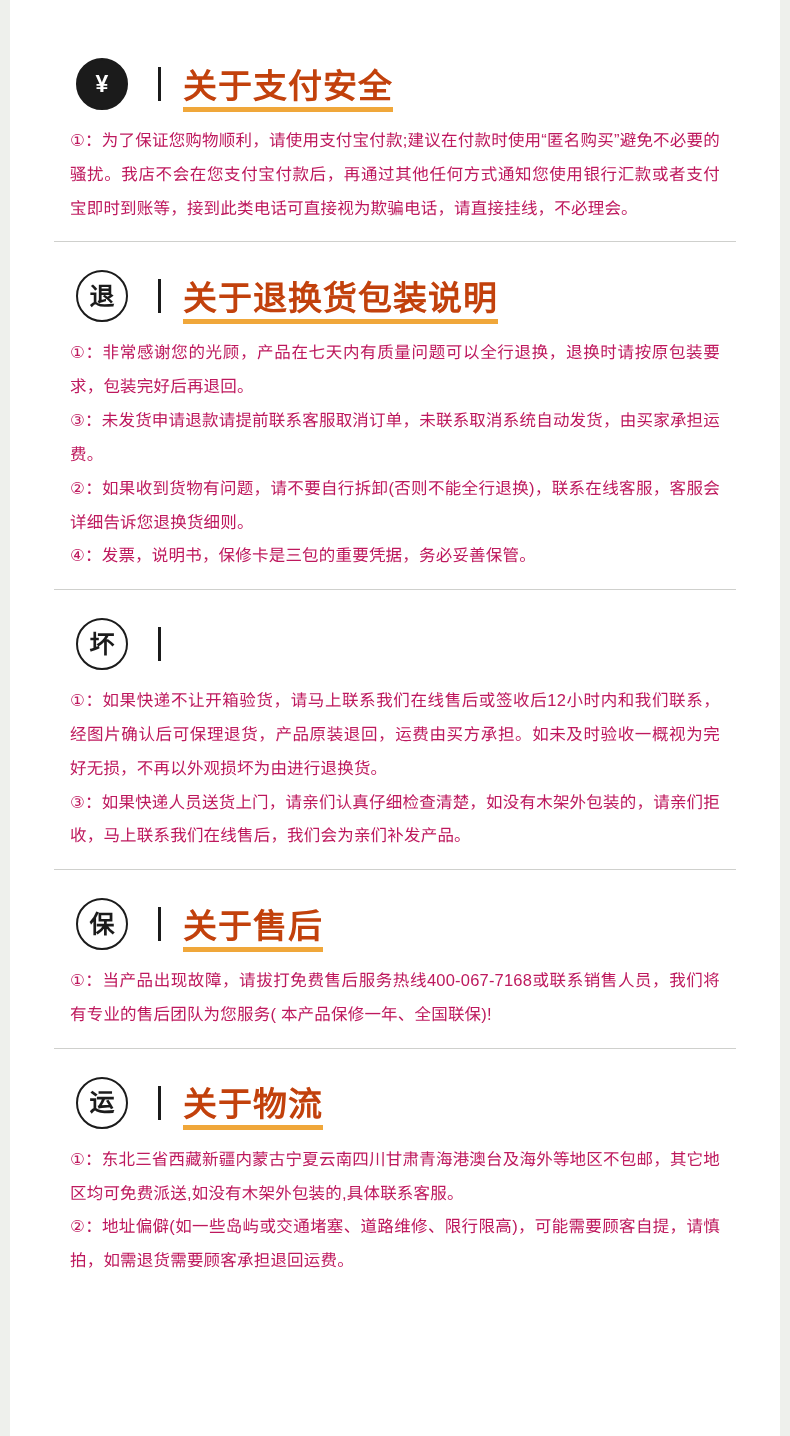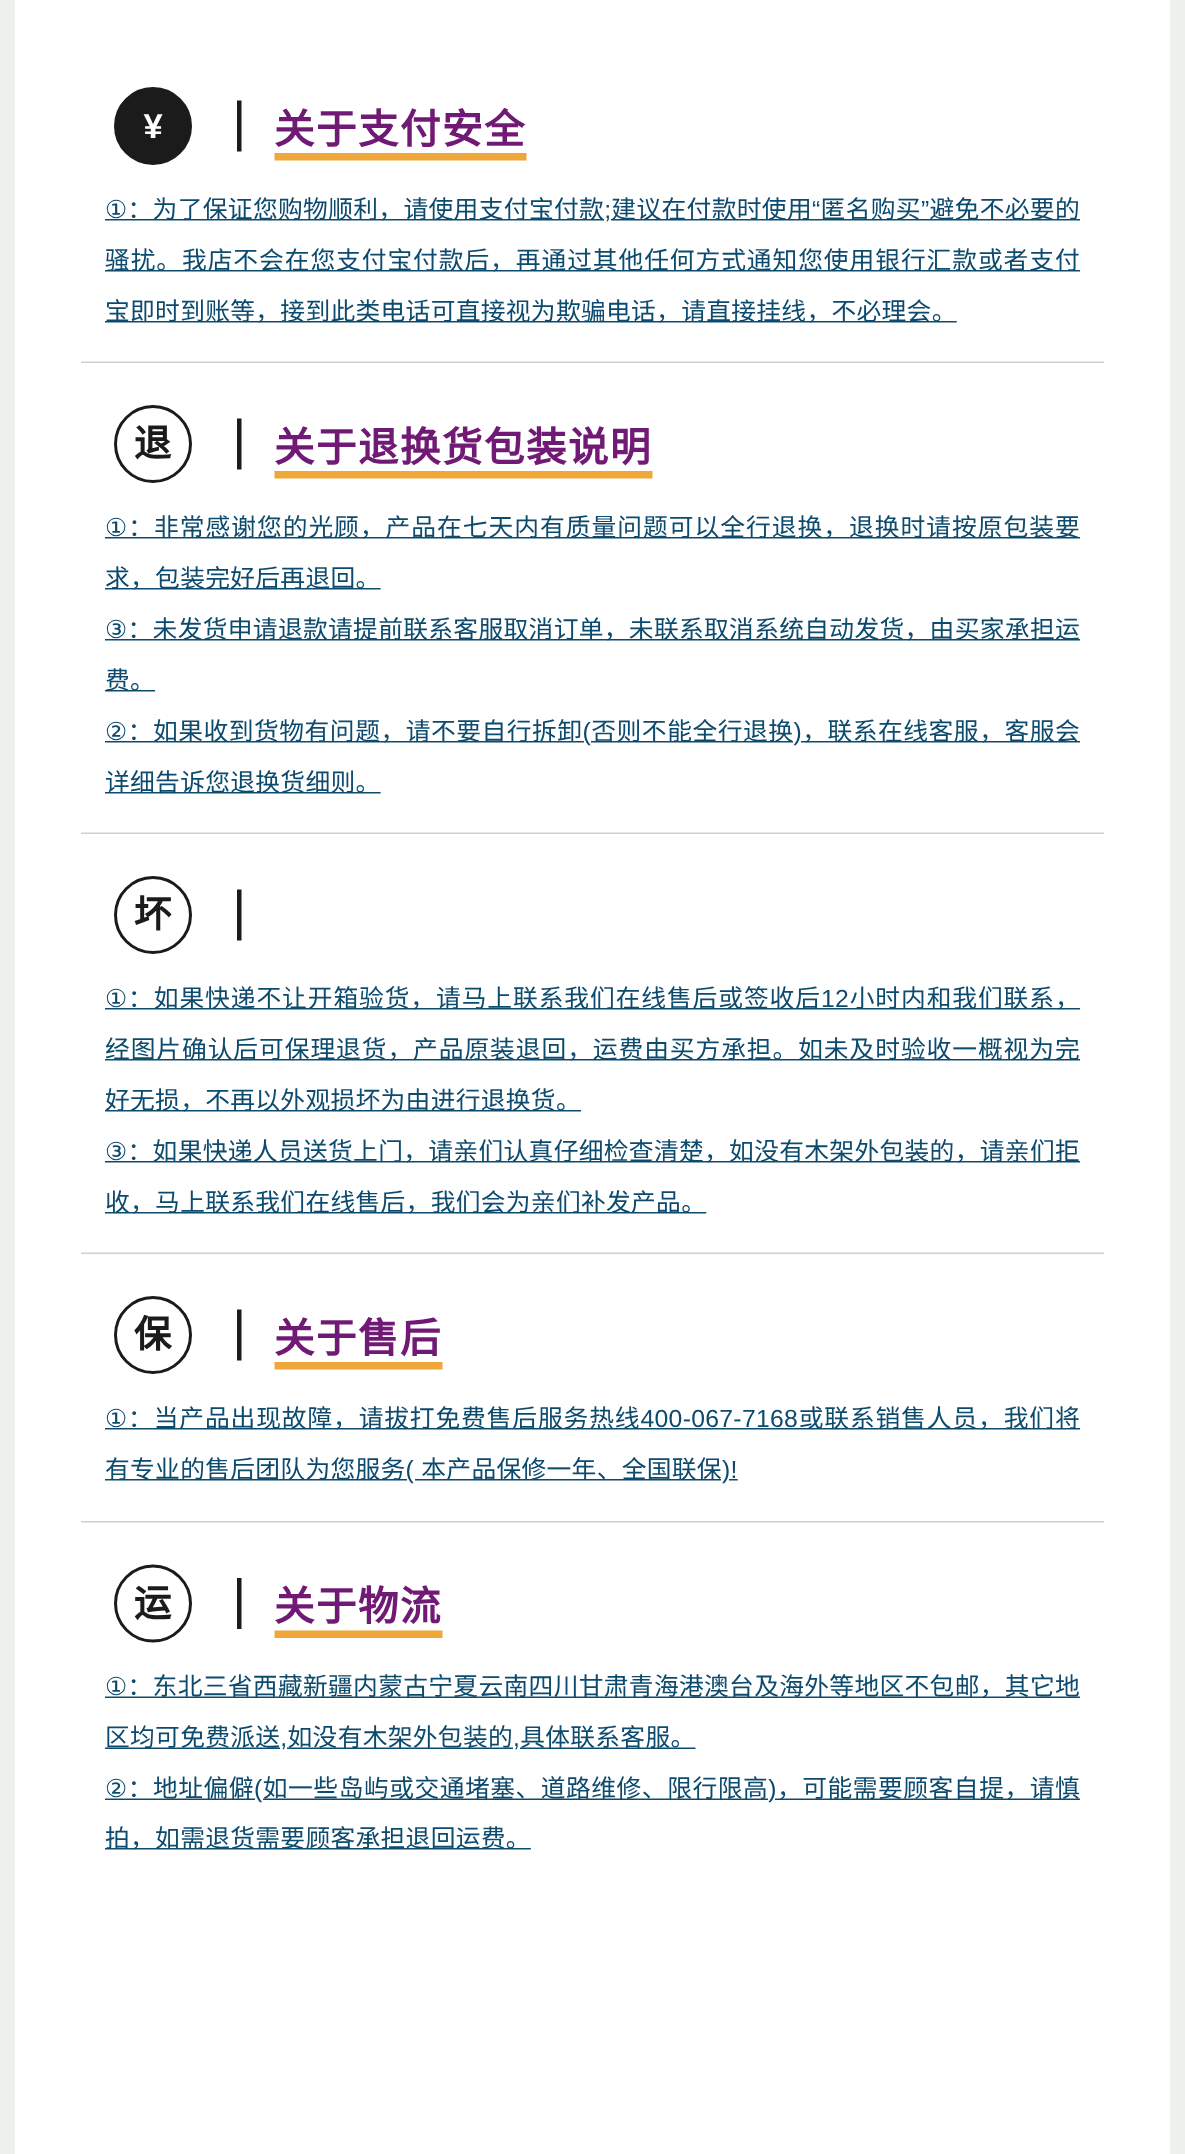--- a/index.html
+++ b/index.html
@@ -63,23 +63,23 @@
     font-size: 23px;
   }
   .divider-bar {
     width: 3px;
     height: 34px;
     background: #1b1b1b;
     margin: 0 22px 0 30px;
     flex: 0 0 3px;
   }
   .sec-title {
-    font-size: 27px;
+    font-size: 34px;
     font-weight: bold;
-    color: #701a75;
+    color: #c2410c;
     letter-spacing: 1px;
     position: relative;
     display: inline-block;
     padding-bottom: 2px;
   }
   .sec-title::after {
     content: "";
     position: absolute;
     left: 0;
     right: 0;
@@ -88,24 +88,23 @@
     background: #f0a73a;
   }
   .body-list {
     margin: 0;
     padding: 0 16px 0 16px;
     list-style: none;
   }
   .body-list li {
     font-size: 16.5px;
     line-height: 2.05;
-    color: #0c4a6e;
+    color: #be185d;
     text-align: justify;
     letter-spacing: 0.2px;
-    text-decoration: underline;
   }
 </style>
 </head>
 <body>
 
 <div class="page">
 
   <div class="section">
     <div class="sec-head">
       <div class="badge filled">
@@ -124,20 +123,21 @@
       <div class="badge">
         <span class="badge-text">退</span>
       </div>
       <div class="divider-bar"></div>
       <div class="sec-title">关于退换货包装说明</div>
     </div>
     <ul class="body-list">
       <li>①：非常感谢您的光顾，产品在七天内有质量问题可以全行退换，退换时请按原包装要求，包装完好后再退回。</li>
       <li>③：未发货申请退款请提前联系客服取消订单，未联系取消系统自动发货，由买家承担运费。</li>
       <li>②：如果收到货物有问题，请不要自行拆卸(否则不能全行退换)，联系在线客服，客服会详细告诉您退换货细则。</li>
+      <li>④：发票，说明书，保修卡是三包的重要凭据，务必妥善保管。</li>
     </ul>
   </div>
 
   <div class="section">
     <div class="sec-head">
       <div class="badge">
         <span class="badge-text">坏</span>
       </div>
       <div class="divider-bar"></div>
     </div>

